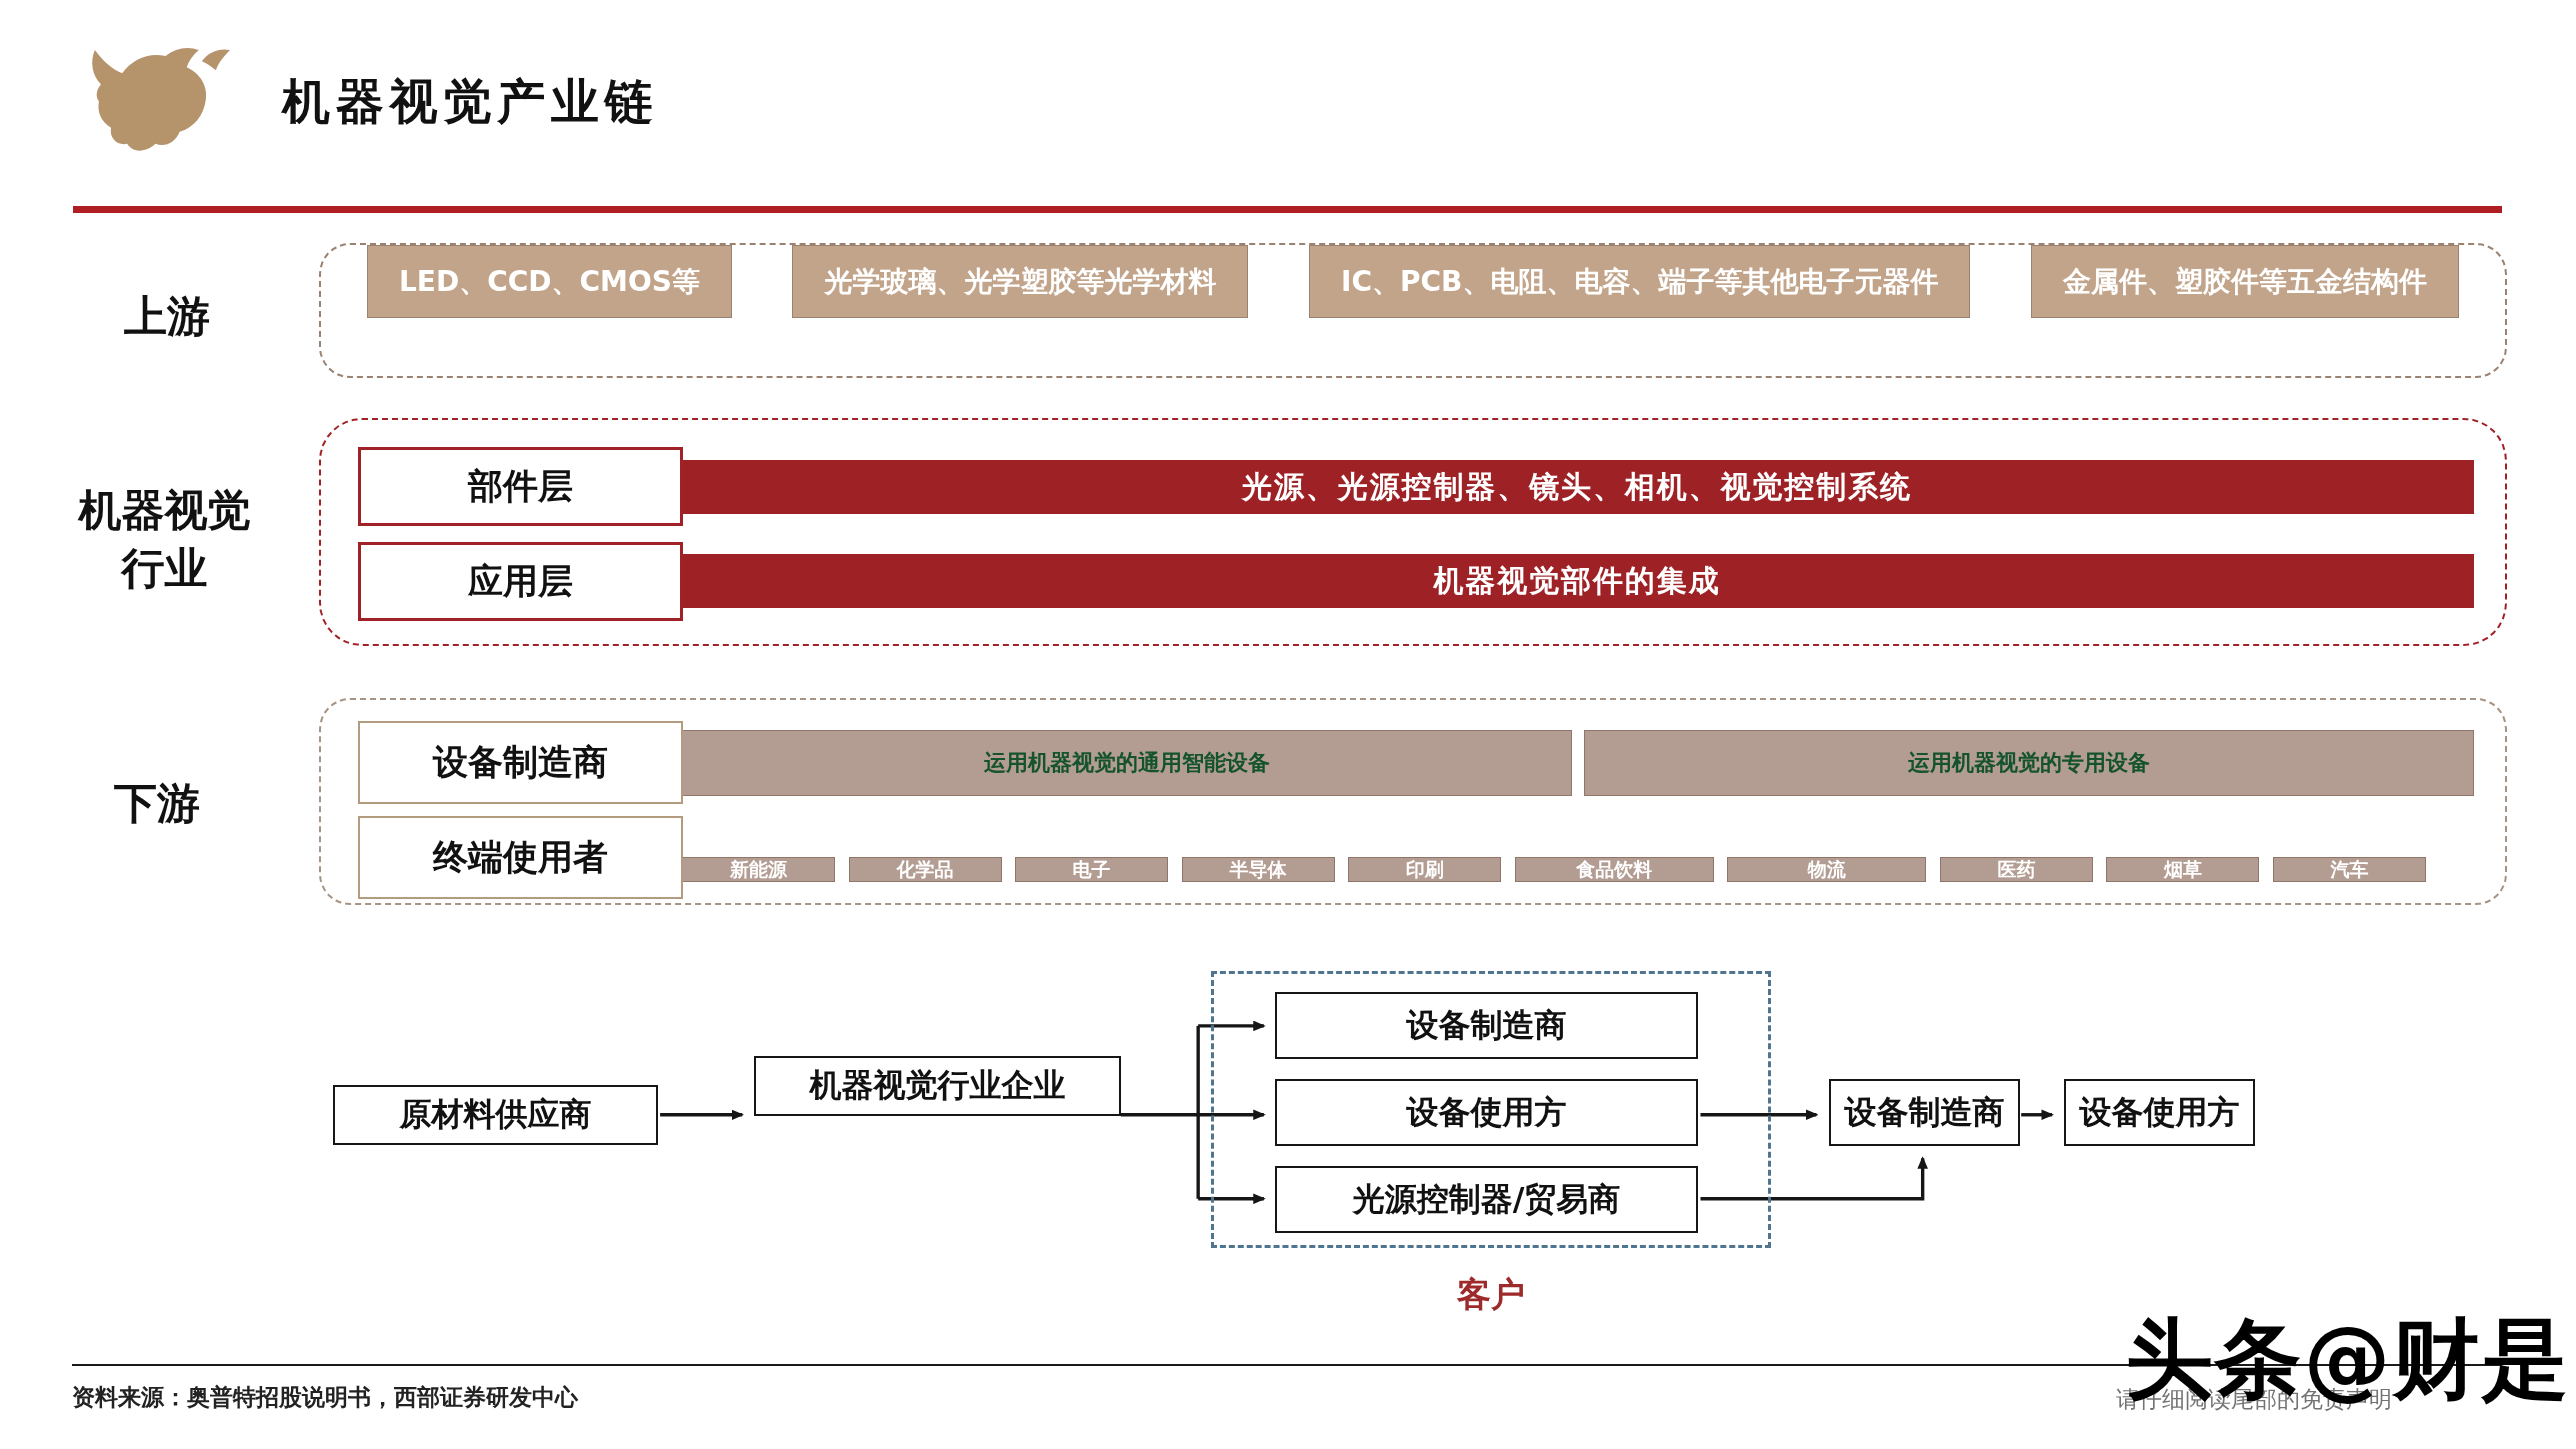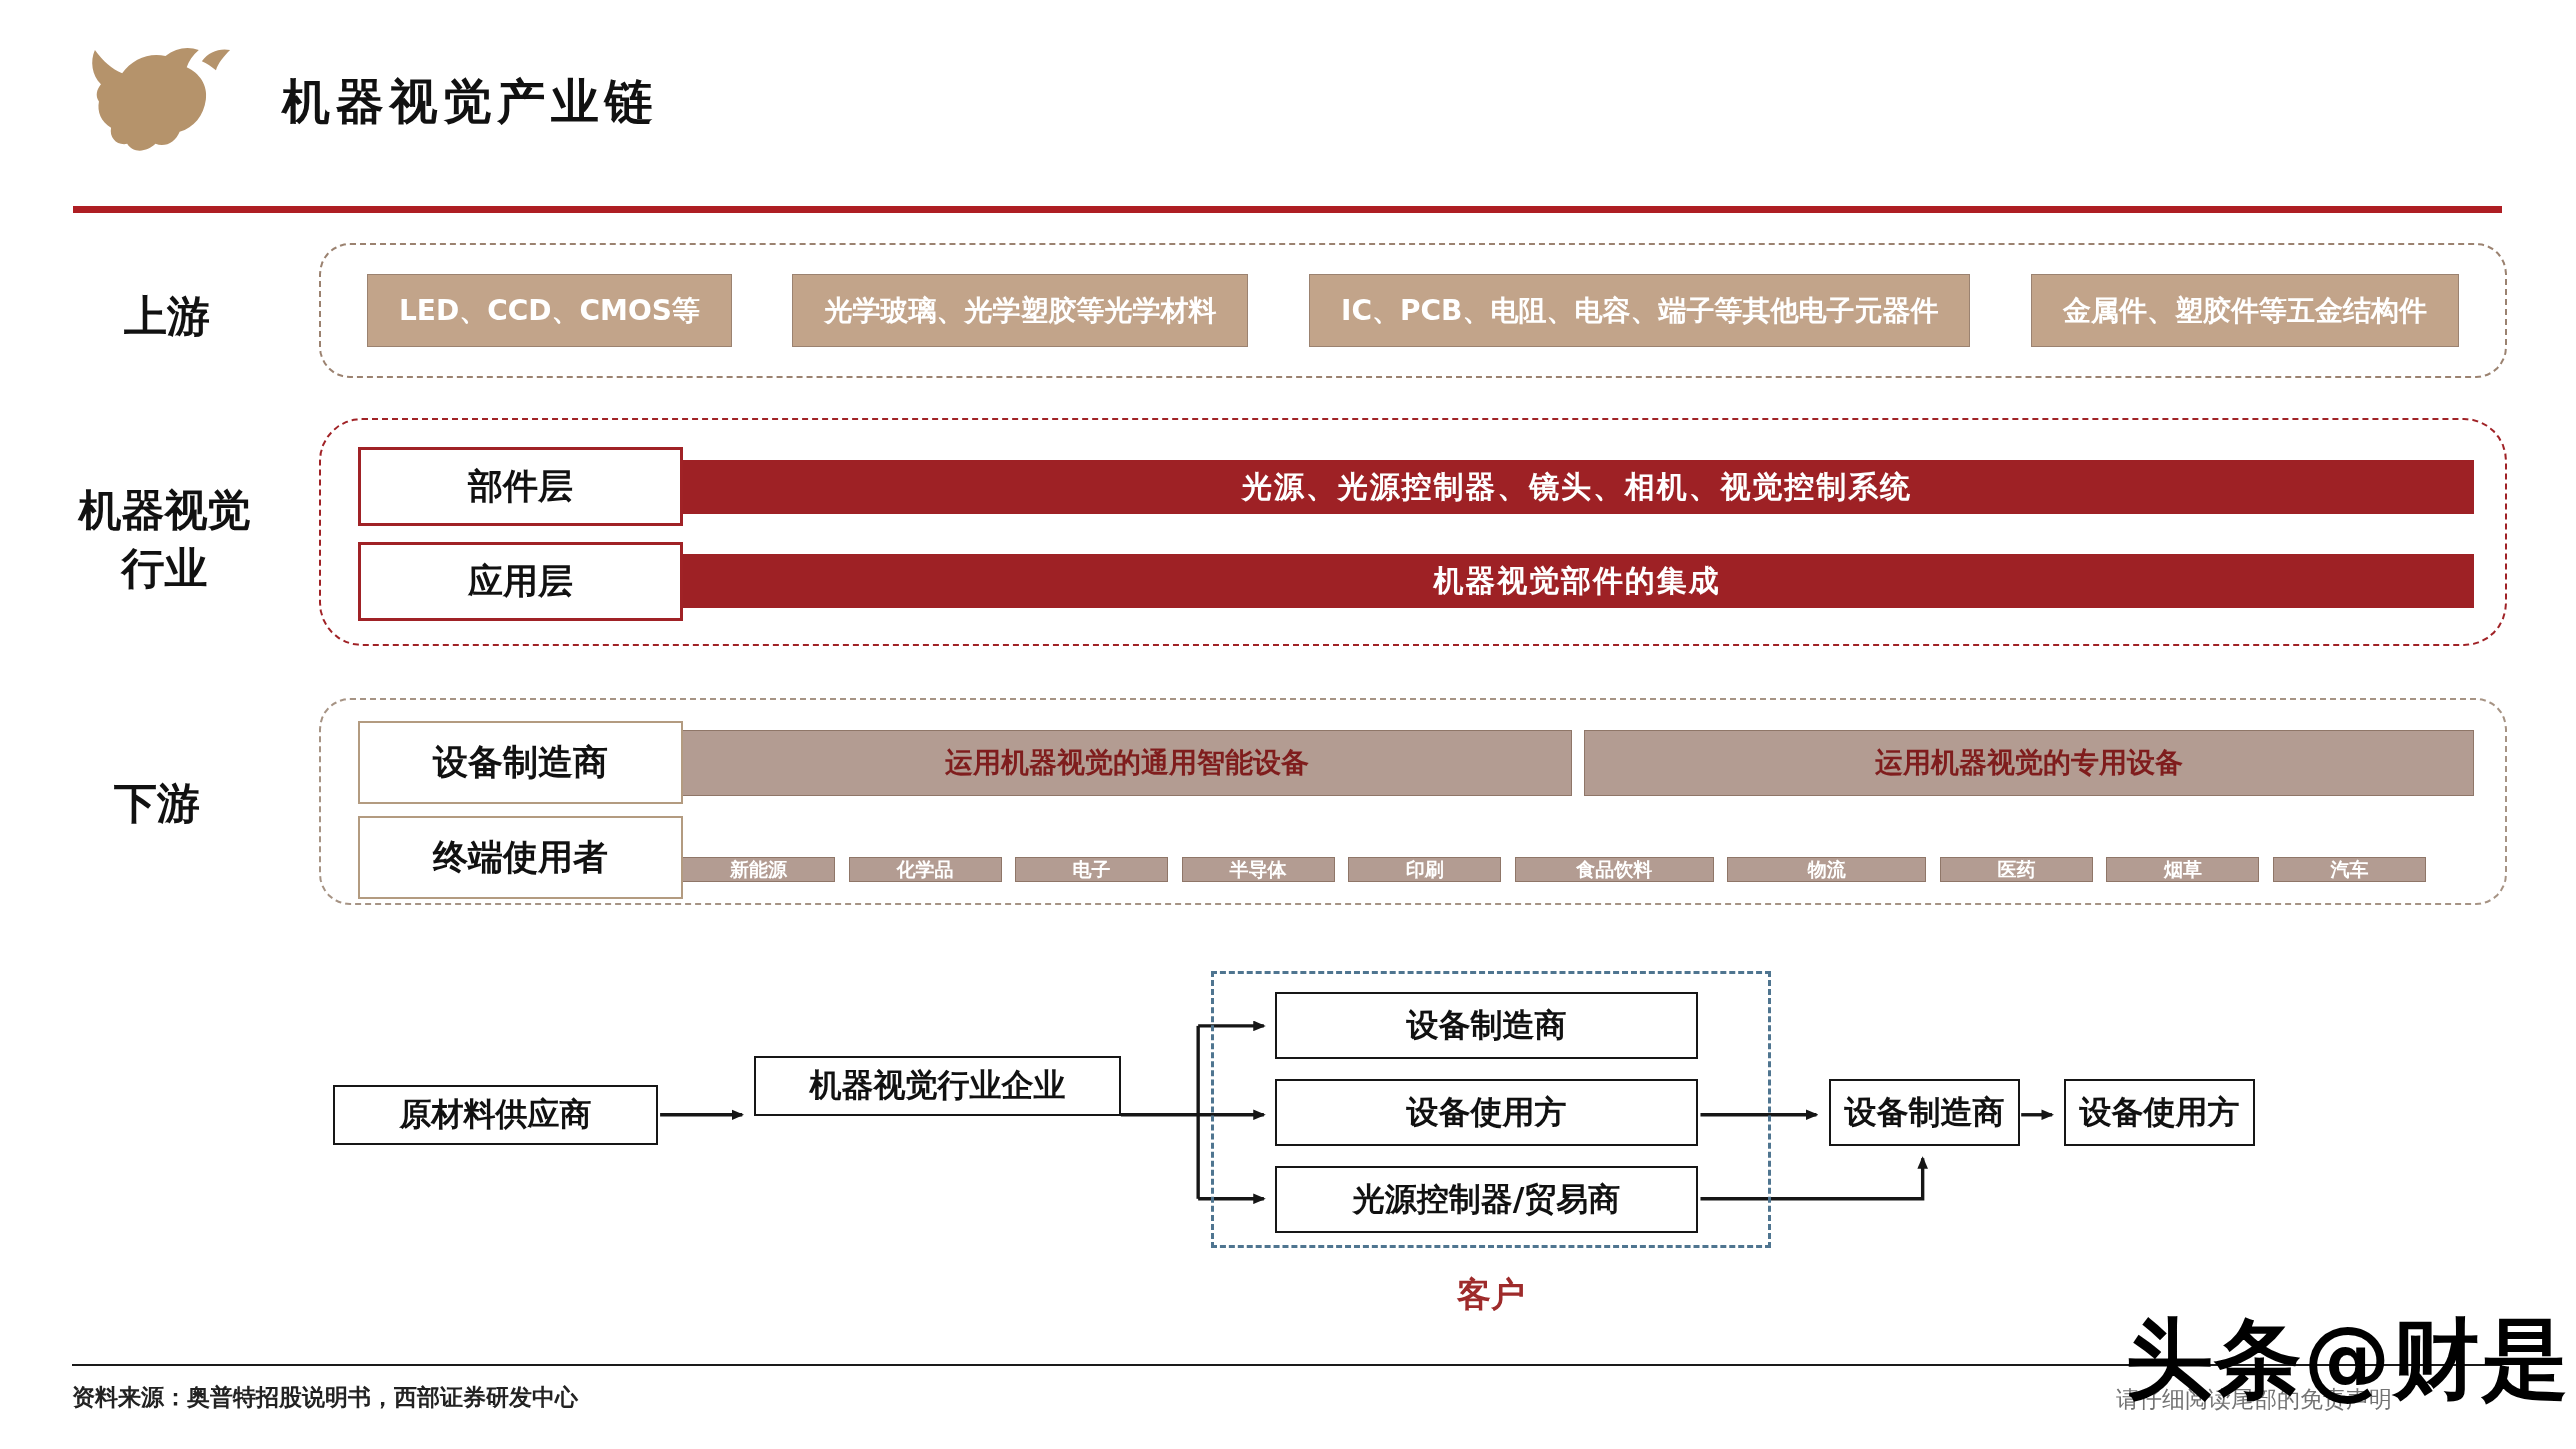--- a/index.html
+++ b/index.html
@@ -15,21 +15,21 @@
   .top-rule{left:73px;top:206px;width:2429px;height:6.8px;background:#ae1e23;}
   
   .band-label{font-size:43px;font-weight:bold;color:#111;
     font-family:"DejaVu Serif","Liberation Serif",serif;}
   .lbl-up{left:124px;top:288px;}
   .lbl-ind{left:58px;top:481px;width:213px;text-align:center;line-height:1.35;}
   .lbl-down{left:114px;top:775px;}
   
   .up-band{left:319px;top:243px;width:2188px;height:135px;
     border:2.9px dashed #9b8270;border-radius:31px;box-sizing:border-box;
-    display:flex;align-items:center;justify-content:space-between;padding:0 46px;}
+    display:flex;justify-content:space-between;padding:0 46px;}
   .up-box{background:#c2a48a;border:1.9px solid #9b8270;color:#fff;font-weight:bold;
     font-size:28px;height:73px;display:flex;align-items:center;justify-content:center;
     padding:0 31px;box-sizing:border-box;white-space:nowrap;}
   
   .ind-band{left:319px;top:418px;width:2188px;height:228px;
     border:2.9px dashed #a02226;border-radius:43px;box-sizing:border-box;}
   .ind-tag{position:absolute;left:37px;width:325px;height:79px;background:#fff;
     border:3.9px solid #a02226;box-sizing:border-box;display:flex;align-items:center;
     justify-content:center;font-size:35px;font-weight:bold;color:#111;z-index:2;
     font-family:"DejaVu Serif","Liberation Serif",serif;}
@@ -42,21 +42,21 @@
   .down-band{left:319px;top:698px;width:2188px;height:207px;
     border:2.9px dashed #a69384;border-radius:31px;box-sizing:border-box;}
   .down-tag{position:absolute;left:37px;width:325px;height:83px;background:#fff;
     border:2.9px solid #b39b80;box-sizing:border-box;display:flex;align-items:center;
     justify-content:center;font-size:35px;font-weight:bold;color:#111;z-index:2;
     font-family:"DejaVu Serif","Liberation Serif",serif;}
   .down-tag.r1{top:21px;} .down-tag.r2{top:116px;}
   .down-bars{position:absolute;left:361px;right:31px;top:30px;height:66px;
     display:flex;gap:11.6px;}
   .down-bar{flex:1;background:#b39c92;border:1.9px solid #8f7668;box-sizing:border-box;
-    color:#7f1d1d;font-weight:bold;font-size:28px;display:flex;align-items:center;
+    color:#14532d;font-weight:bold;font-size:22px;display:flex;align-items:center;
     justify-content:center;}
   .chip-row{position:absolute;left:361px;right:79px;top:126px;height:56px;
     display:flex;gap:13.5px;}
   .chip{flex:1;background:#b39c92;border:1.9px solid #8f7668;box-sizing:border-box;
     color:#fff;font-weight:bold;font-size:19px;display:flex;align-items:center;
     justify-content:center;white-space:nowrap;padding:0 9.7px;margin-top:31px;}
   .chip.wide{flex:1.35;}
   
   .flow-box{position:absolute;background:#fff;border:2.9px solid #161616;
     box-sizing:border-box;display:flex;align-items:center;justify-content:center;

